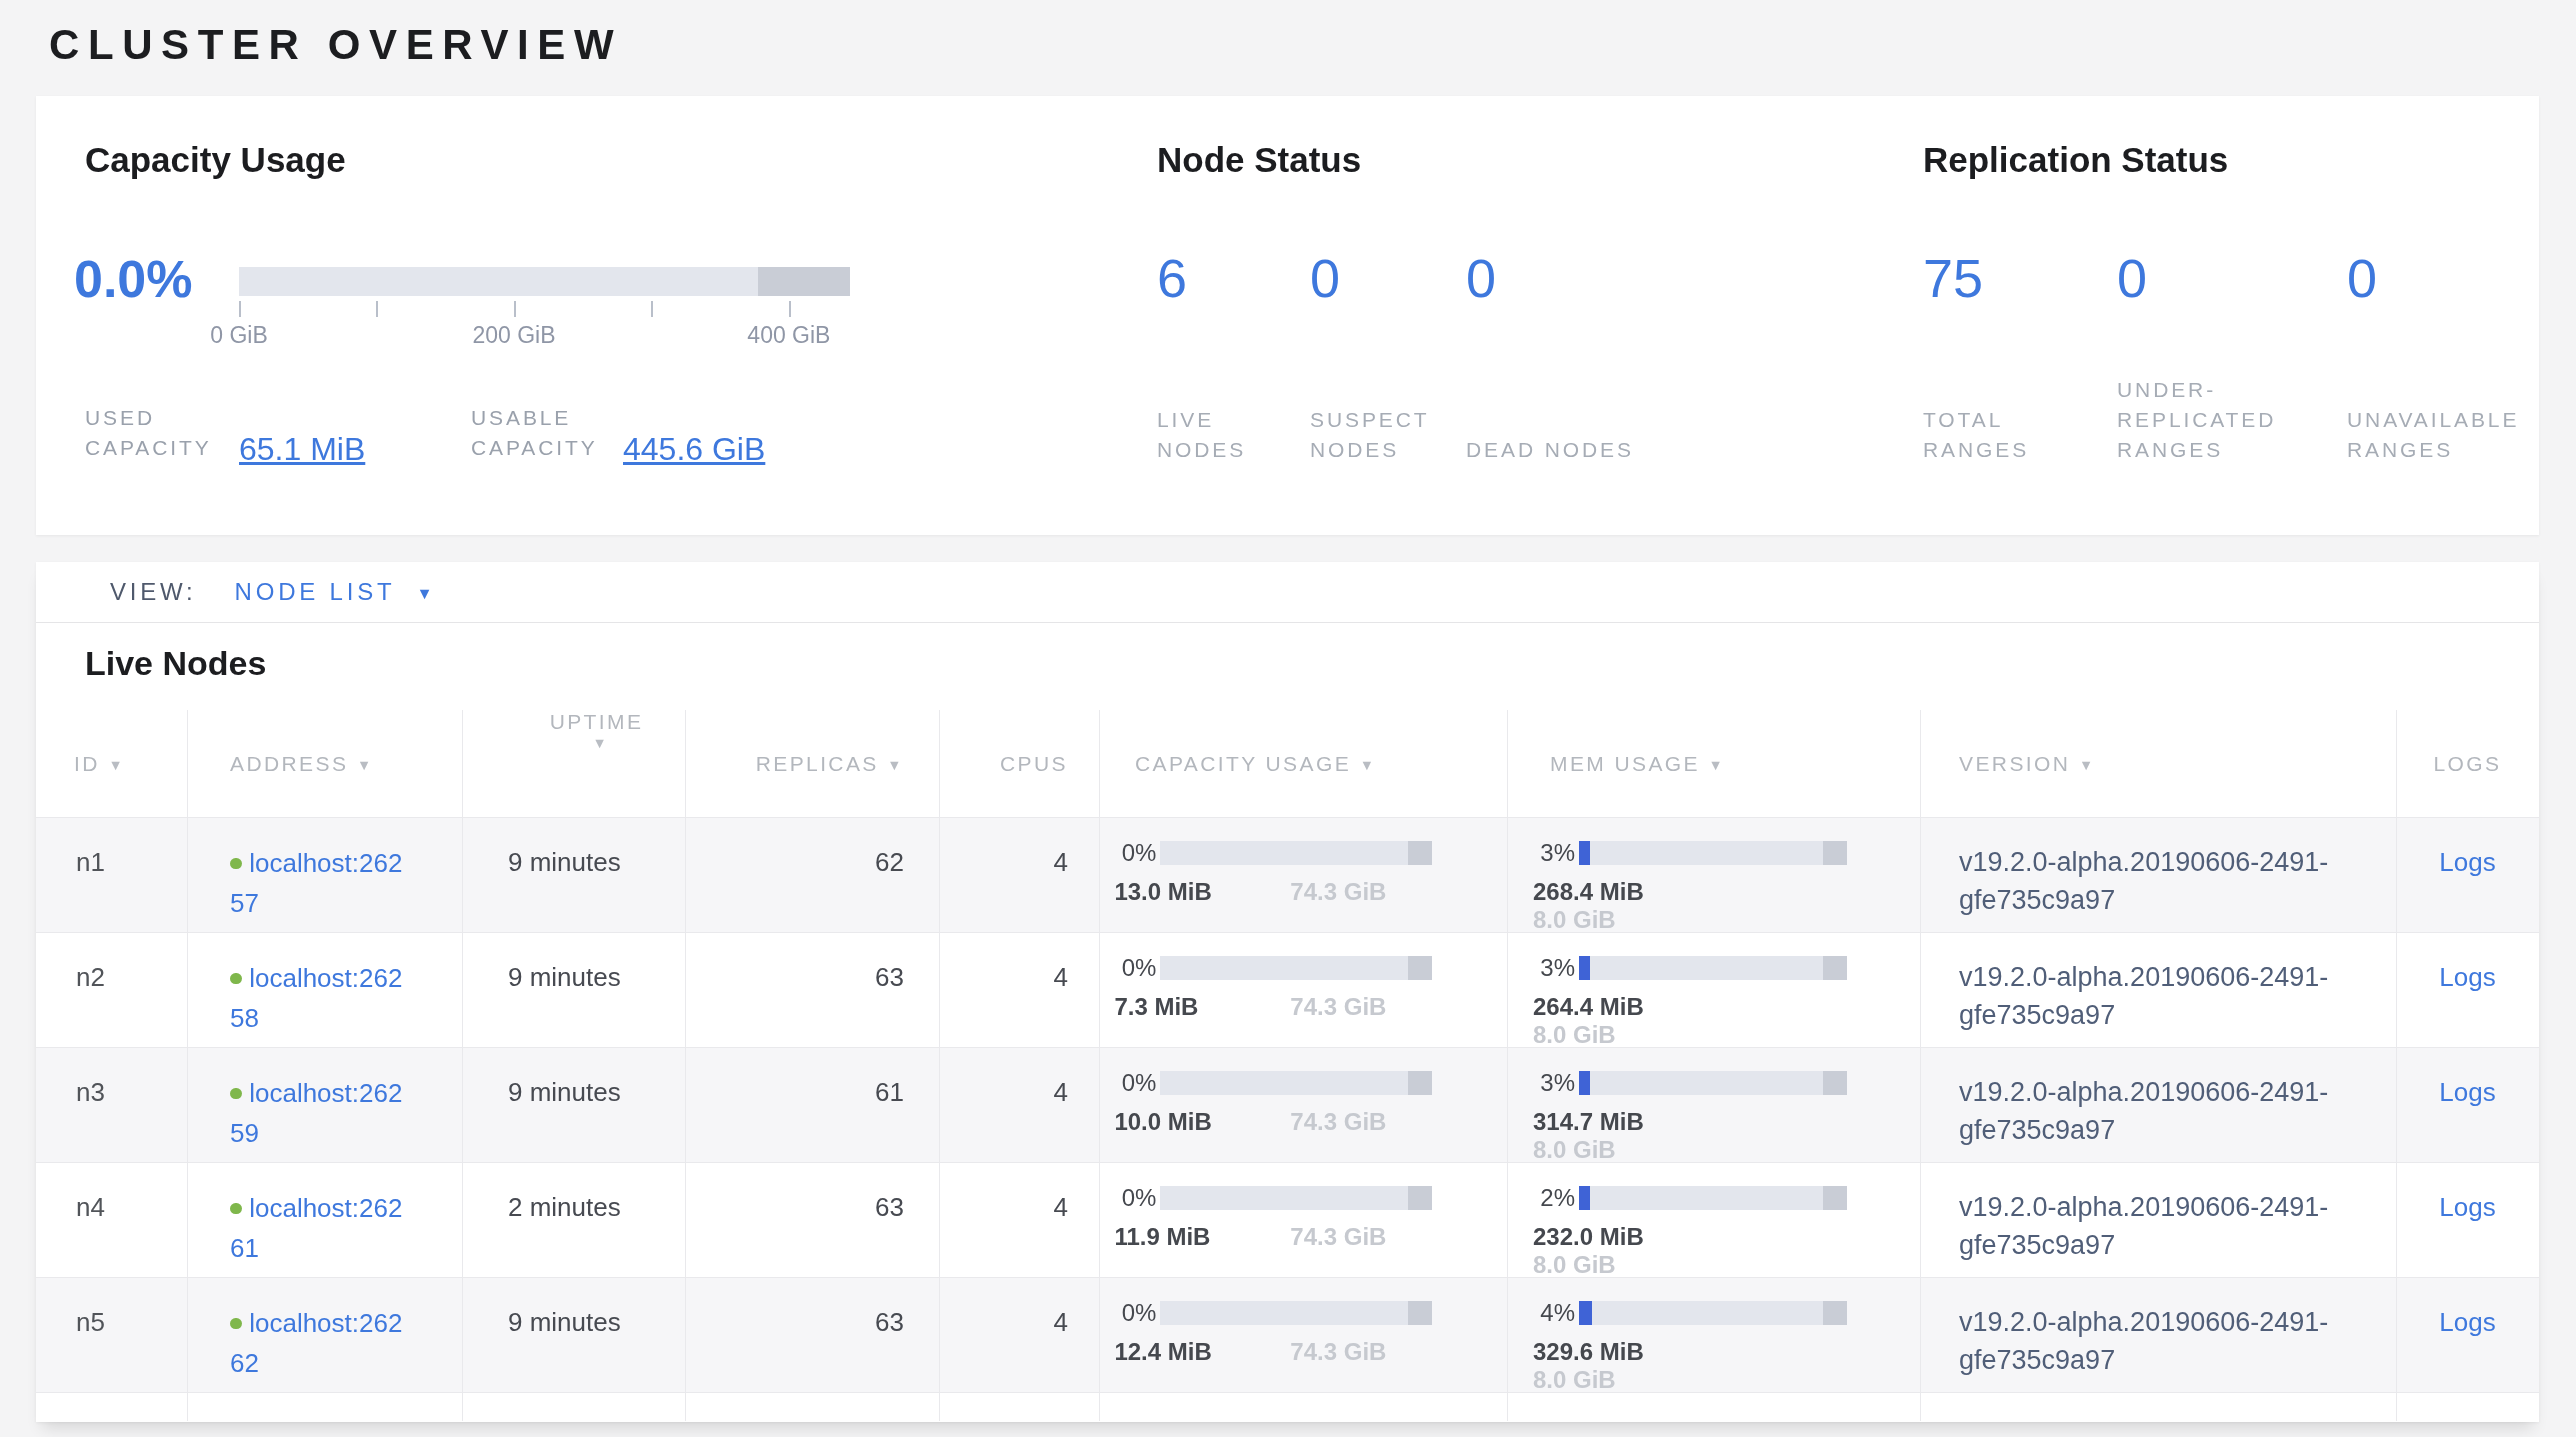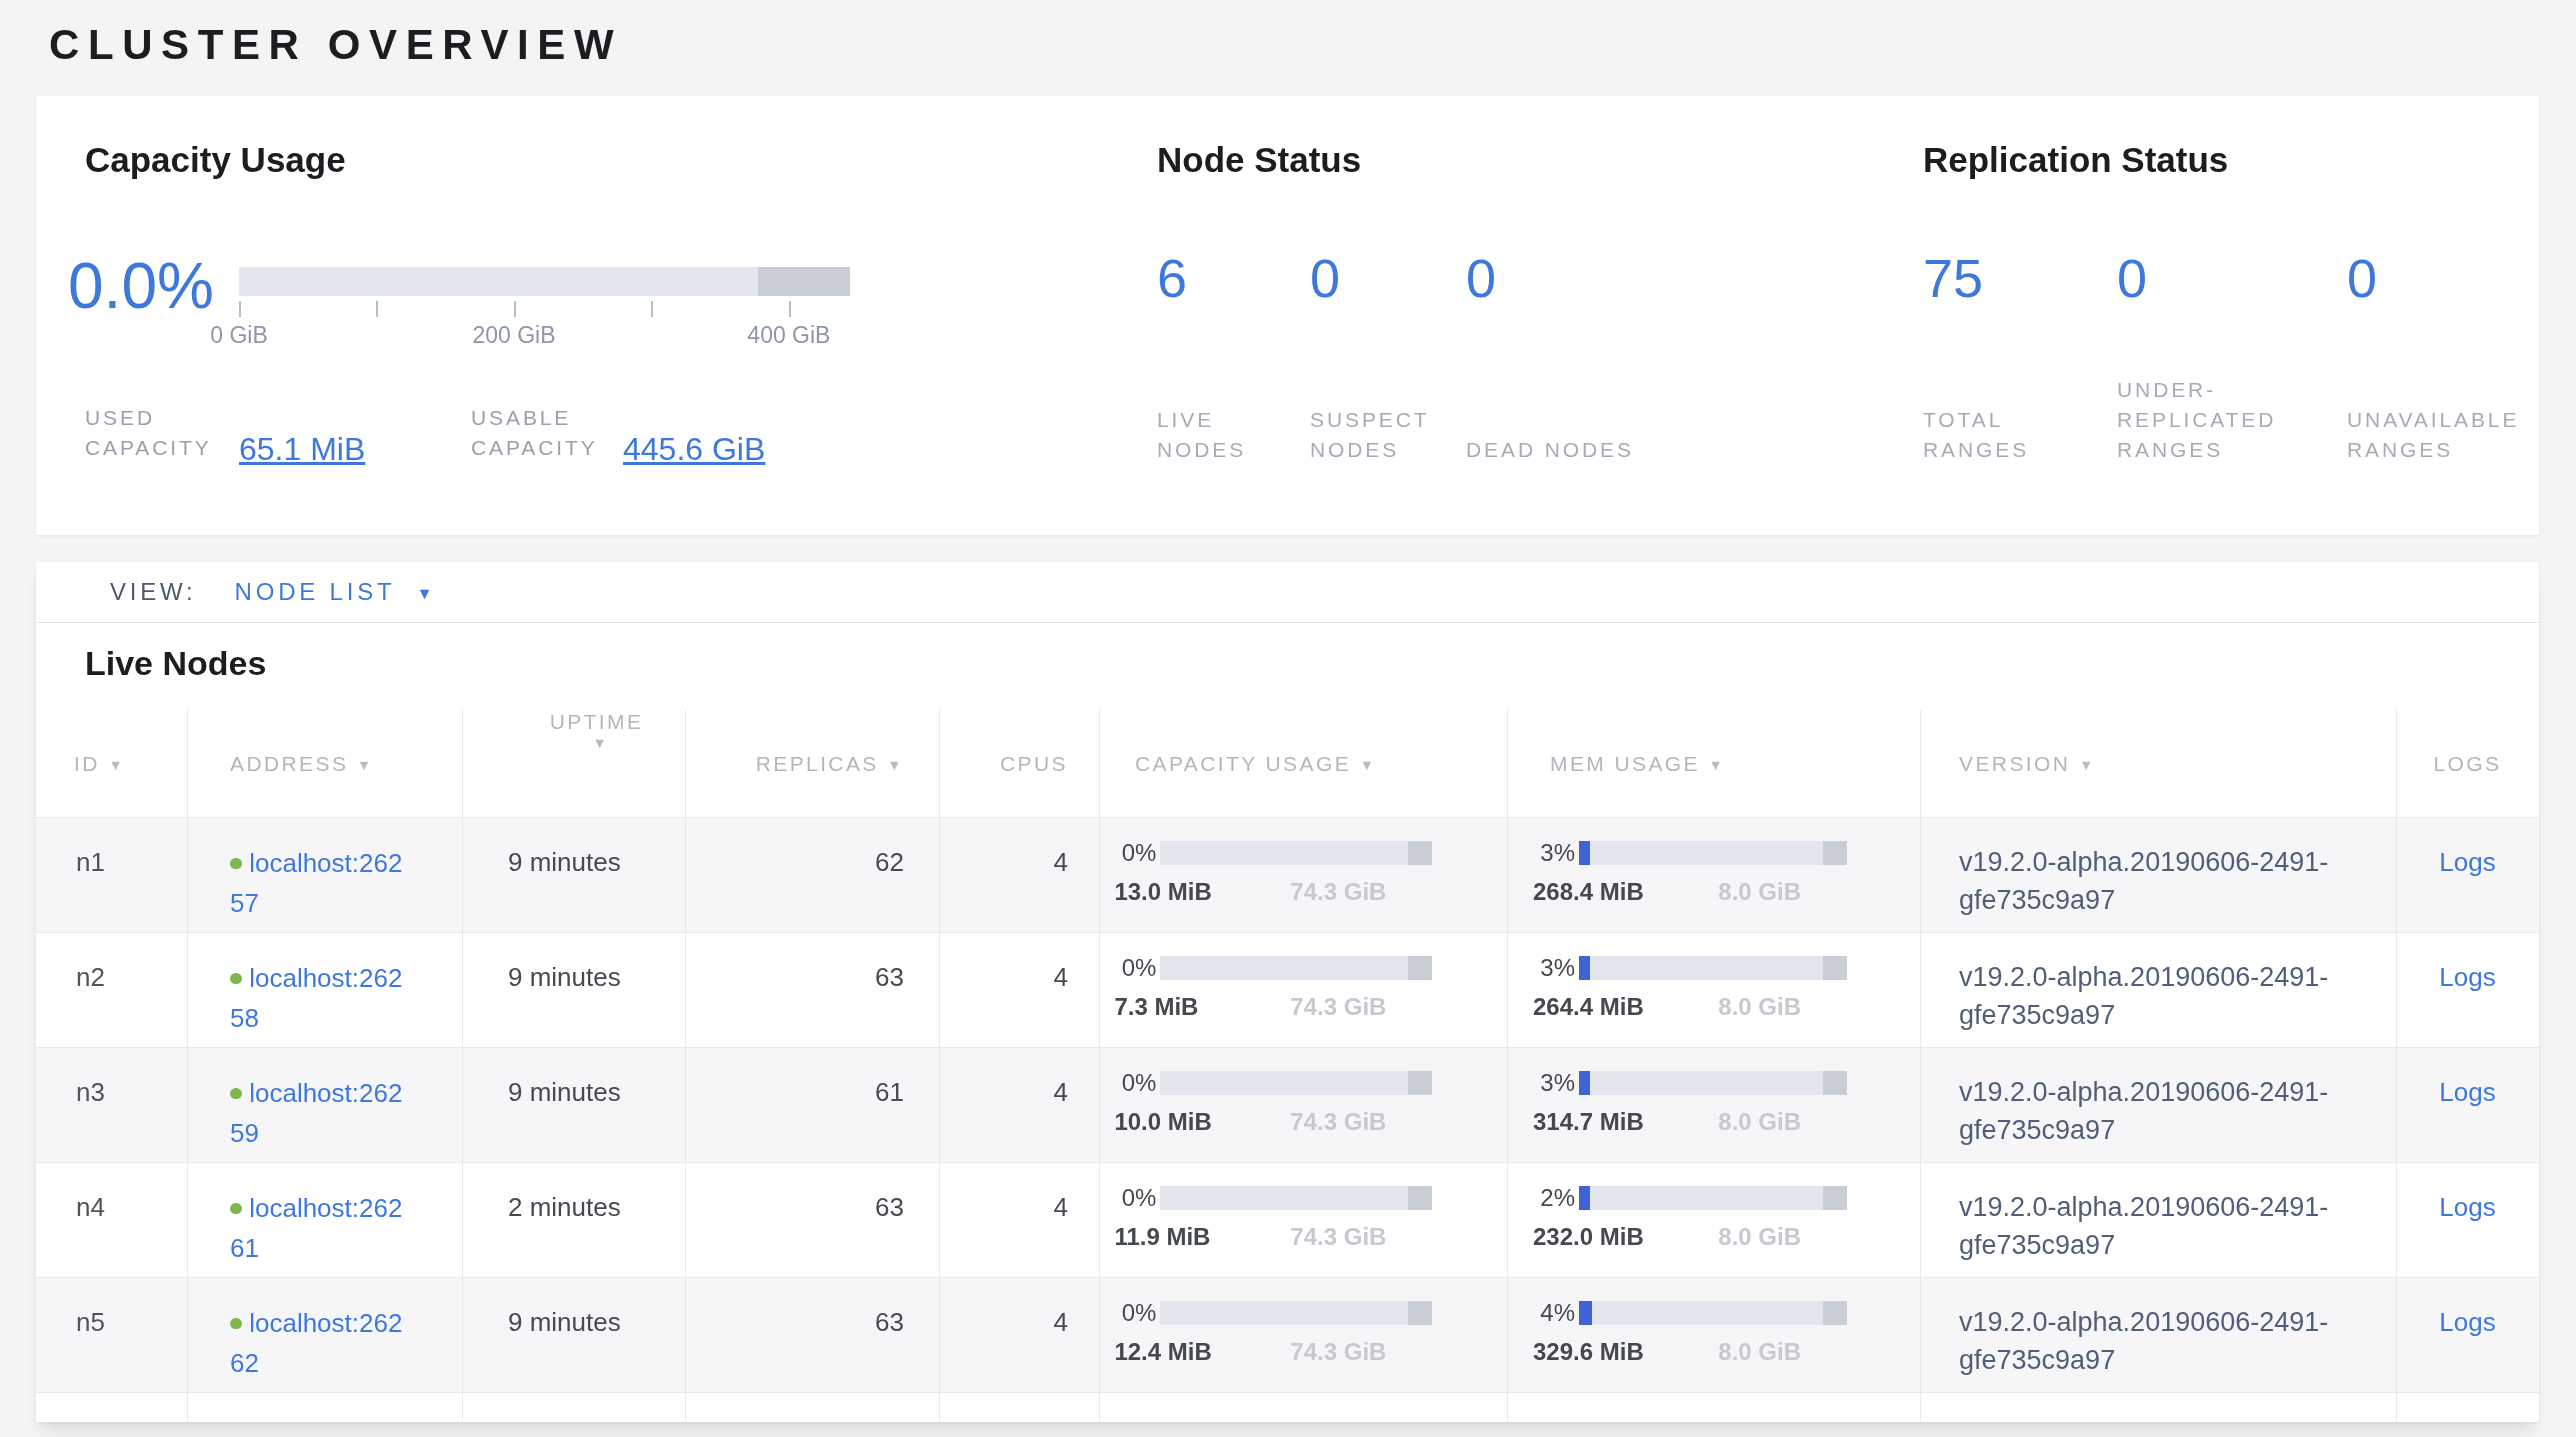--- a/index.html
+++ b/index.html
@@ -20,21 +20,21 @@
   .page-title{
     position:absolute; left:49px; top:21px;
     font-size:42px; font-weight:700; letter-spacing:8.6px; color:var(--text-dark);
   }
   .card{ position:absolute; left:36px; width:2503px; background:#fff;
     box-shadow:0 1px 2.9px rgba(0,0,0,.06);}
   
   .card-summary{ top:96px; height:439px; }
   .sec-heading{ position:absolute; top:44px; font-size:35px; font-weight:700; color:var(--text-dark); }
   .h-capacity{ left:49px; } .h-nodes{ left:1121px; } .h-repl{ left:1887px; }
-  .big-pct{ position:absolute; left:32px; top:153px; font-size:64px; font-weight:400; color:var(--accent-blue); }
+  .big-pct{ position:absolute; left:38px; top:153px; font-size:52px; font-weight:700; color:var(--accent-blue); }
   .capbar{ position:absolute; left:203px; top:171px; width:611px; }
   .capbar-track{ position:relative; height:29px; background:var(--track); overflow:hidden; }
   .capbar-fill{ position:absolute; left:0; top:0; bottom:0; width:0; background:var(--mem-fill); }
   .capbar-reserved{ position:absolute; right:0; top:0; bottom:0; width:15%; background:var(--reserved); }
   .capbar-ticks{ position:relative; height:21px; margin-top:2.9px; }
   .tickmark{ position:absolute; top:1.9px; width:1.9px; height:16.3px; background:#b9bfca; }
   .tm0{left:0;} .tm1{left:22.5%;} .tm2{left:45%;} .tm3{left:67.5%;} .tm4{left:90%;}
   .capbar-ticklabels{ position:relative; height:29px; margin-top:1.9px; font-size:23px; color:var(--tick-text); }
   .ticklabel{ position:absolute; transform:translateX(-50%); white-space:nowrap; }
   .tl0{left:0;} .tl1{left:45%;} .tl2{left:90%;}
@@ -89,21 +89,21 @@
   .td-cap{ padding-left:14.4px; } .td-mem{ padding-left:25px; }
   .usage-top{ display:flex; align-items:center; }
   .pct{ width:42px; text-align:right; margin-right:3.8px; font-size:24px; color:#45484e; }
   .bar{ position:relative; height:24px; background:var(--track); overflow:hidden; }
   .bar-cap{ width:272px; } .bar-mem{ width:268px; }
   .bar .reserved{ position:absolute; right:0; top:0; bottom:0; width:9%; background:var(--reserved); }
   .bar .fill{ position:absolute; left:0; top:0; bottom:0; width:0; background:var(--mem-fill); }
   .usage-labels{ display:flex; justify-content:space-between; margin-top:10.5px;
     font-size:24px;font-weight:bold; } 
   .u-used{ color:#45484e; } .u-total{ color:var(--faint-text); }
-  .ul-cap{ width:272px; } .ul-mem{ width:268px; }
+  .ul-cap{ width:272px; } .ul-mem{ width:268px;flex-direction:column; }
   .td-version{ padding:25px 29px 0 38px; font-size:27px; line-height:38px; color:var(--version-text); }
   .td-logs{ padding-top:29px; text-align:center; }
   .tr.partial{ height:29px; background:#fff; }
   .tr.partial .td{ padding:0; }
 </style>
 </head>
 <body>
 
 <div class="page-title">CLUSTER OVERVIEW</div>
 

